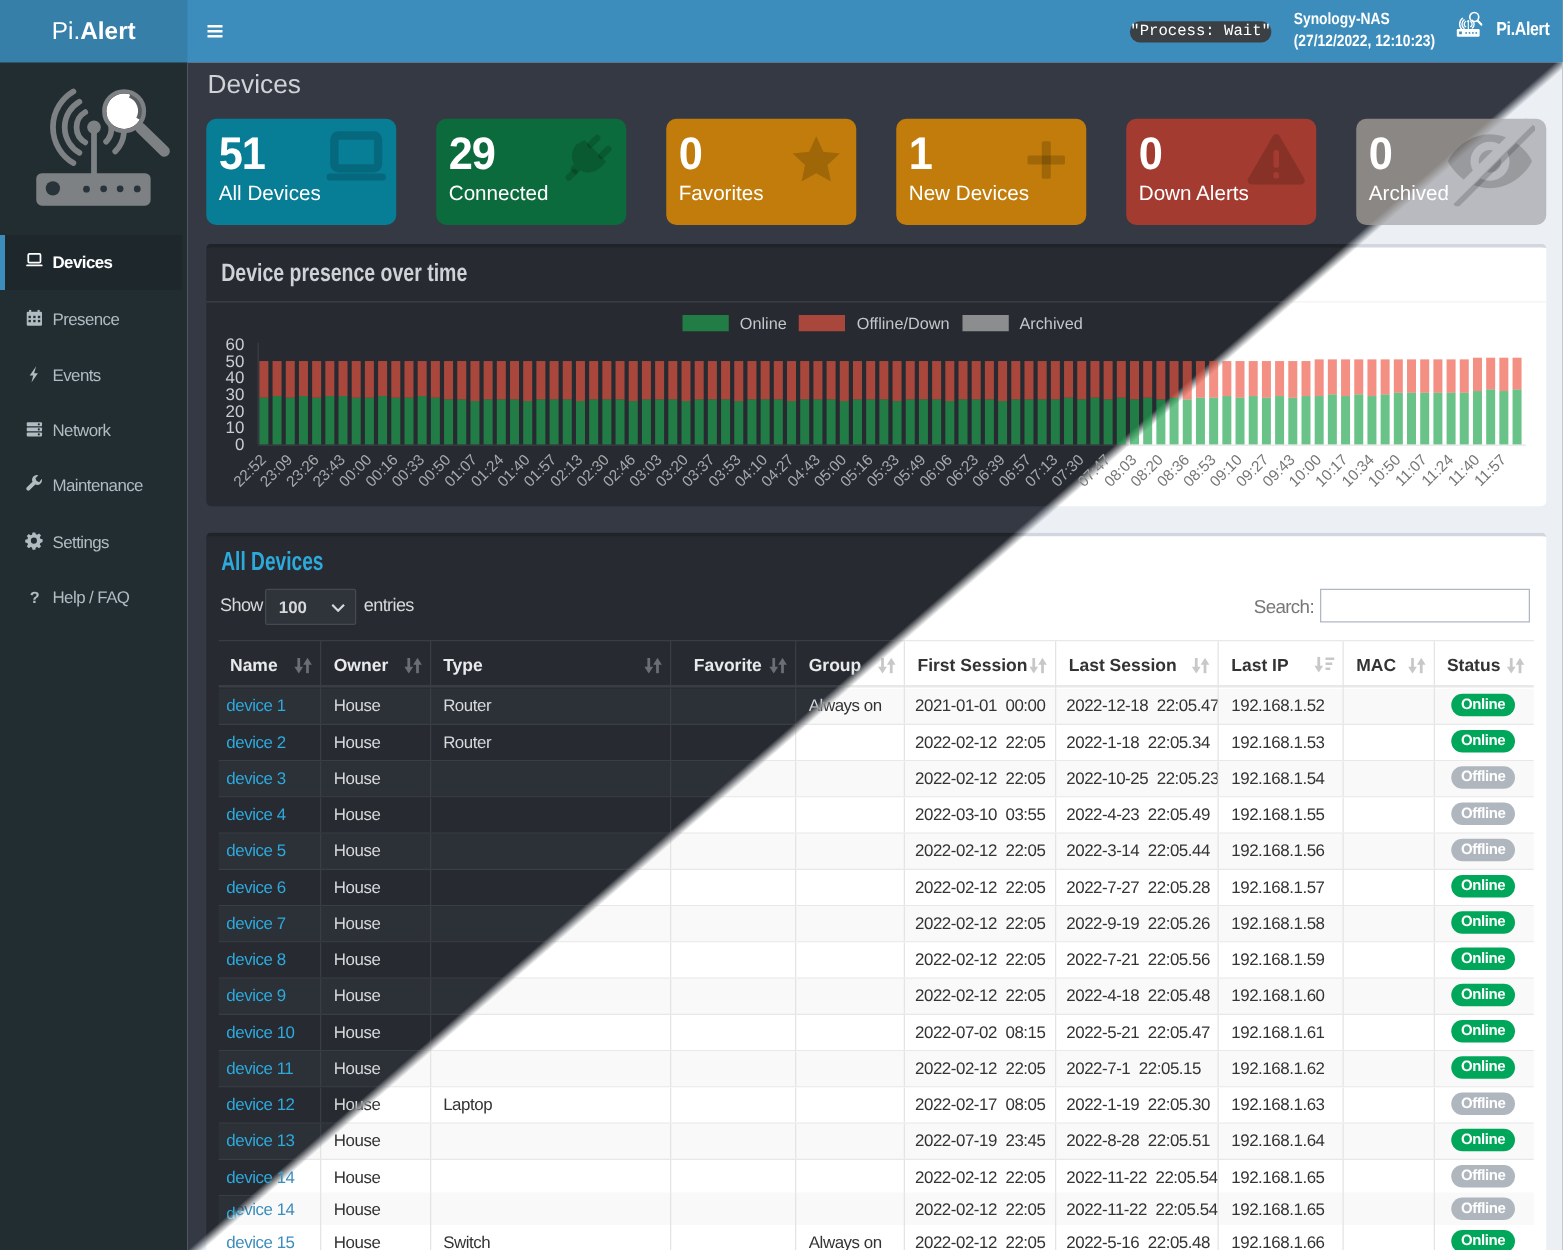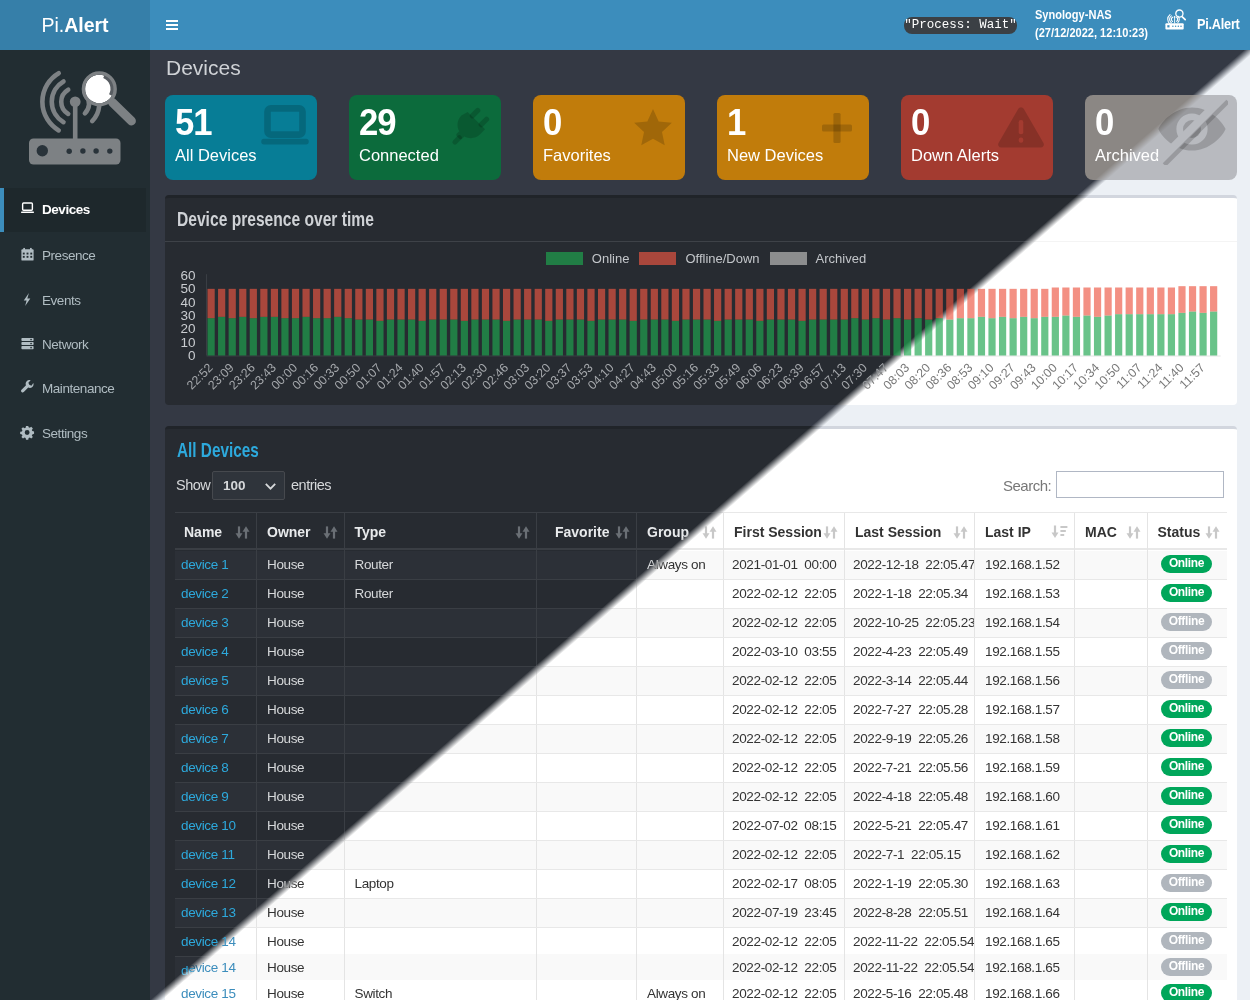--- a/index.html
+++ b/index.html
@@ -824,20 +824,21 @@
               <circle cx="11.8" cy="8" r="0.9"></circle>
               <circle cx="11.8" cy="12.3" r="0.9"></circle>
             </g>
           </svg></span>Network</div>
       <div style="position:absolute;left:0;top:317.20000000000005px;width:146px;height:44px;border-left:4px solid transparent;color:#b0bcc2;font-size:13.5px;letter-spacing:-0.45px;font-weight:normal;line-height:44px"><span style="margin-left:16px;margin-right:7px"><svg width="15" height="15" viewBox="0 0 16 16" style="vertical-align:-2px">
             <path d="M14.2 3.1a4 4 0 01-5.4 5L4 12.9a1.7 1.7 0 01-2.4-2.4l4.8-4.8a4 4 0 015-5.4L8.9 2.8l1 2.3 2.3 1z" fill="#b0bcc2"></path>
           </svg></span>Maintenance</div>
       <div style="position:absolute;left:0;top:361.50000000000006px;width:146px;height:44px;border-left:4px solid transparent;color:#b0bcc2;font-size:13.5px;letter-spacing:-0.45px;font-weight:normal;line-height:44px"><span style="margin-left:16px;margin-right:7px"><svg width="15" height="15" viewBox="0 0 16 16" style="vertical-align:-2px">
             <path d="M15 9.2V6.8l-1.9-.4a5.2 5.2 0 0 0-.5-1.2l1.1-1.6-1.7-1.7-1.6 1.1c-.4-.2-.8-.4-1.2-.5L8.8 1H6.4L6 2.9c-.4.1-.8.3-1.2.5L3.2 2.3 1.5 4l1.1 1.6c-.2.4-.4.8-.5 1.2L.2 7.2v2.4l1.9.4c.1.4.3.8.5 1.2L1.5 12.8l1.7 1.7 1.6-1.1c.4.2.8.4 1.2.5l.4 1.9h2.4l.4-1.9c.4-.1.8-.3 1.2-.5l1.6 1.1 1.7-1.7-1.1-1.6c.2-.4.4-.8.5-1.2zM7.6 10.6A2.6 2.6 0 1 1 7.6 5.4a2.6 2.6 0 0 1 0 5.2z" fill="#b0bcc2"></path>
           </svg></span>Settings</div>
+      <div style="position:absolute;left:0;top:405.80000000000007px;width:146px;height:44px;border-left:4px solid transparent;color:#b0bcc2;font-size:13.5px;letter-spacing:-0.45px;font-weight:normal;line-height:44px"><span style="margin-left:16px;margin-right:7px"><span style="display:inline-block;width:15px;text-align:center;font-weight:bold;font-size:13px">?</span></span>Help / FAQ</div>
     </div>
 
 <div style="position:absolute;left:150px;top:50px;width:1100px;height:950px;background:#343944">
 </div>
 <div style="position:absolute;left:0;top:0;width:1250px;height:1000px">
  <div style="position:absolute;left:166px;top:56px;font-size:21px;color:#cfd2d6">Devices</div>
  <div style="position:absolute;left:165px;top:95px;width:152px;height:85px;background:#077d96;border-radius:8px;color:#fff;overflow:hidden">
         <div style="position:absolute;left:10px;top:7px;font-size:36.5px;font-weight:bold;letter-spacing:-1px;transform:scaleX(0.95);transform-origin:left top">51</div>
         <div style="position:absolute;left:10px;top:50.5px;font-size:16.5px">All Devices</div>
         <div style="position:absolute;right:7px;top:8px"><svg width="50" height="50" viewBox="0 0 24 24">

